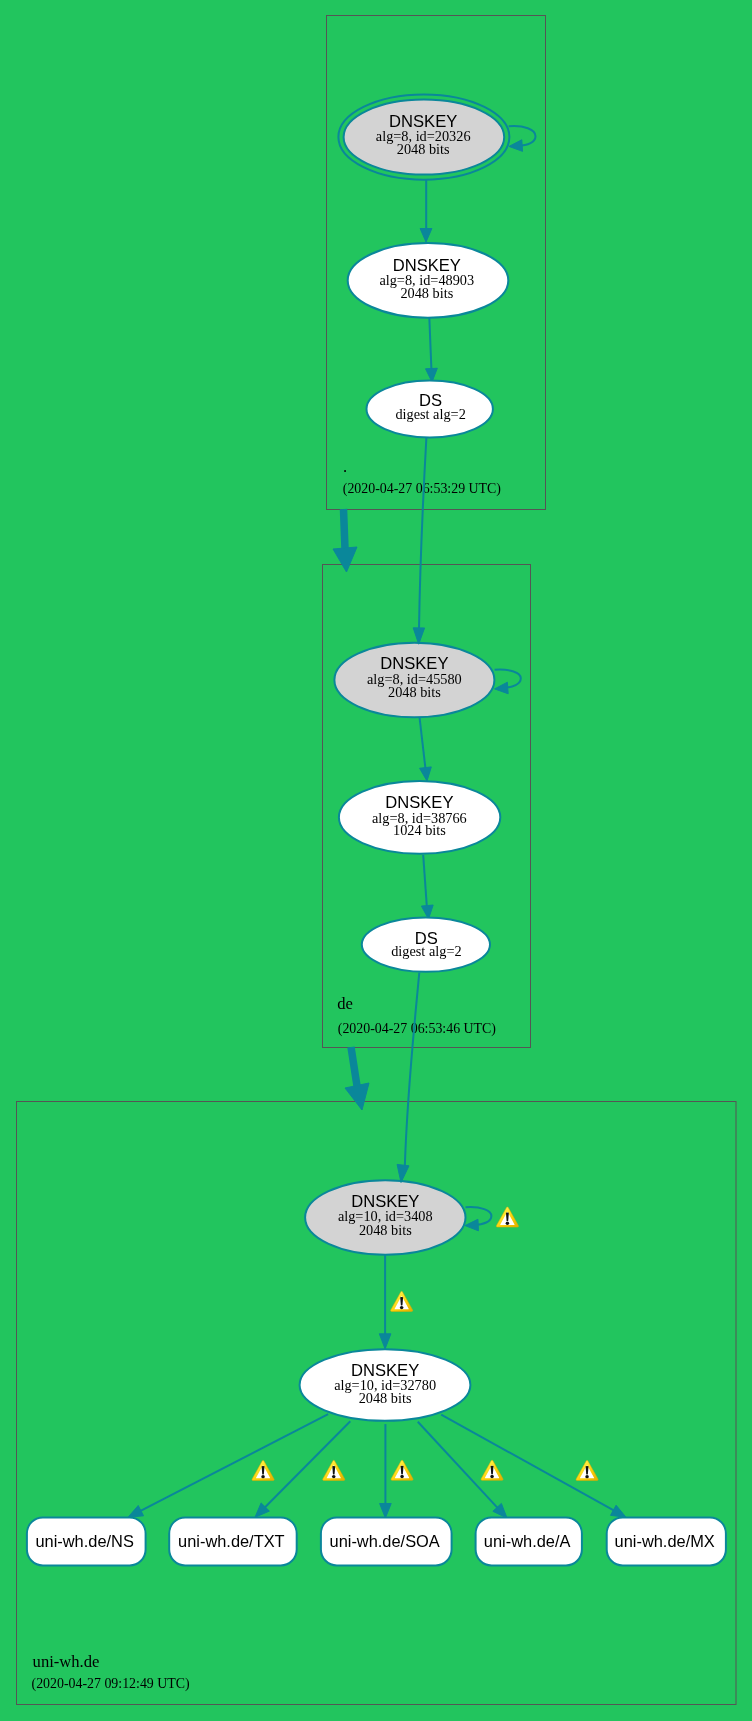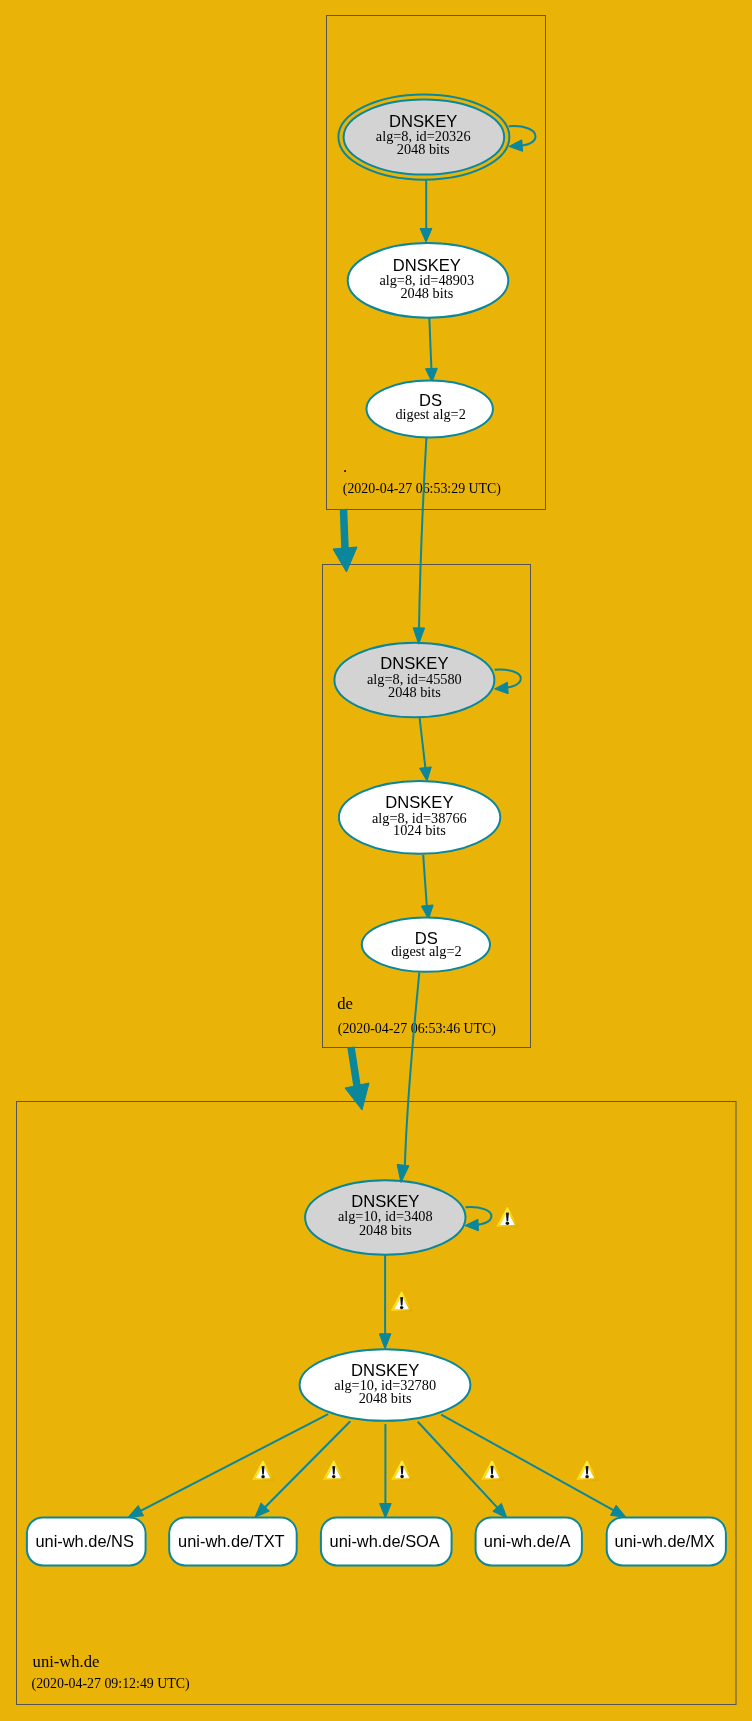--- a/index.html
+++ b/index.html
@@ -1,17 +1,17 @@
 <!DOCTYPE html>
 <html><head>
 <meta charset="utf-8">
 <style>
   html,body{margin:0;padding:0;background:#ffffff;}
   body{width:752px;height:1721px;overflow:hidden;font-family:"Liberation Sans",sans-serif;}
-  #stage{position:relative;width:752px;height:1721px;background:#eab308;}
+  #stage{position:relative;width:752px;height:1721px;background:#22c55e;}
   svg{display:block;shape-rendering:geometricPrecision;}
   text{-webkit-font-smoothing:antialiased;}
   .tbig{font-family:"Liberation Sans",sans-serif;font-size:16.6px;fill:#000000;text-anchor:middle;}
   .tsm{font-family:"Liberation Serif",serif;font-size:14.3px;fill:#000000;text-anchor:middle;}
   .zlab{font-family:"Liberation Serif",serif;font-size:16.6px;fill:#000000;}
   .zdate{font-family:"Liberation Serif",serif;font-size:13.9px;fill:#000000;}
   .rrlab{font-family:"Liberation Sans",sans-serif;font-size:16.4px;fill:#000000;text-anchor:middle;}
 </style>
 </head>
 <body>

